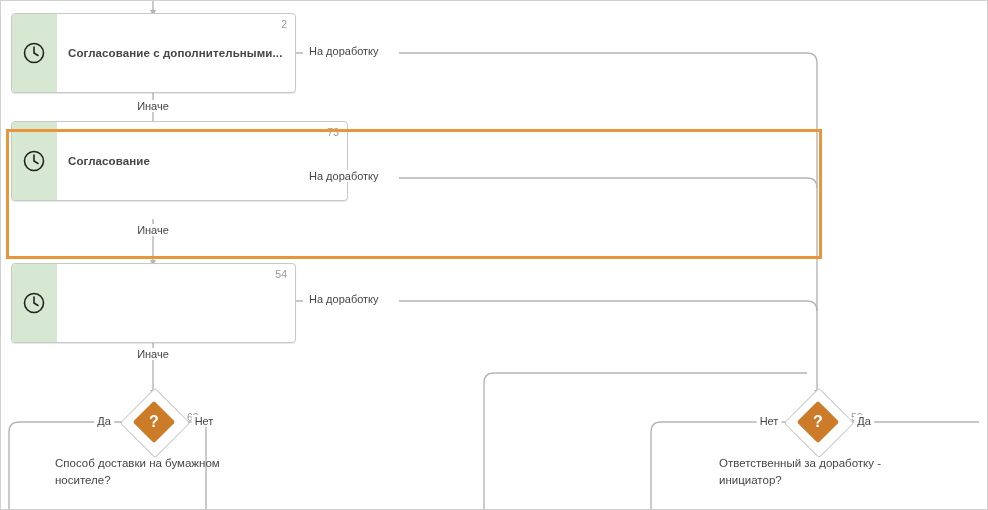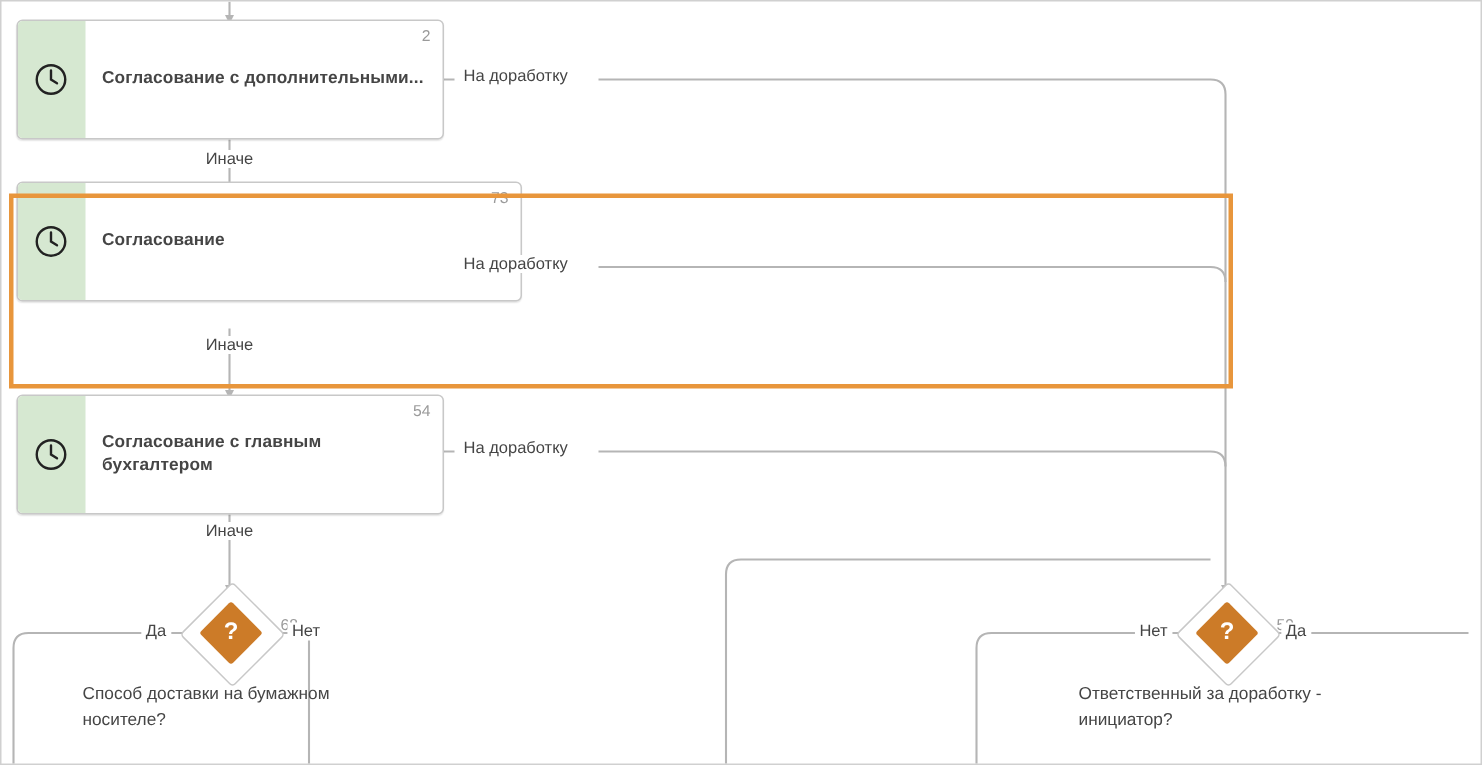--- a/index.html
+++ b/index.html
@@ -202,21 +202,20 @@
     <div class="task-title">Согласование</div>
   </div>
 
   <div class="task" style="left:10px; top:262px; width:285px; height:80px;">
     <div class="task-strip"></div>
     <svg class="task-icon" viewBox="0 0 24 24">
       <circle cx="12" cy="12" r="9.5" fill="none" stroke="#222" stroke-width="1.6"></circle>
       <path d="M12,6 L12,12 L16,14.5" fill="none" stroke="#222" stroke-width="1.6" stroke-linecap="round"></path>
     </svg>
     <div class="task-id">54</div>
-    <div class="task-title">Согласование с главным бухгалтером</div>
   </div>
 
   <div class="gateway" style="left:124px; top:392px;">
     <div class="gw-outer"></div>
     <div class="gw-inner"></div>
     <div class="gw-mark">?</div>
     <div class="gw-id">68</div>
     <div class="gw-caption">Способ доставки на бумажном носителе?</div>
   </div>
 

